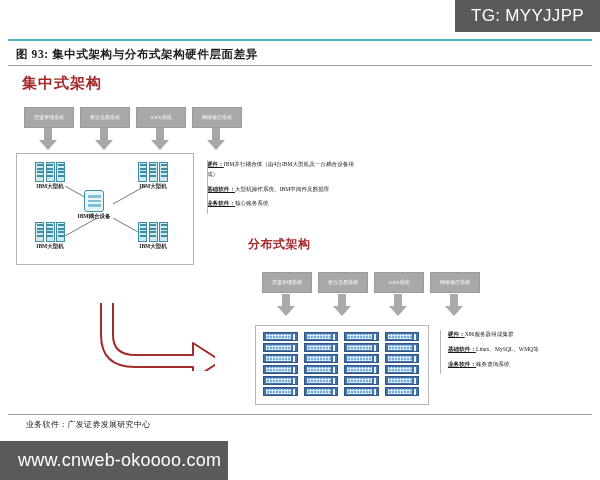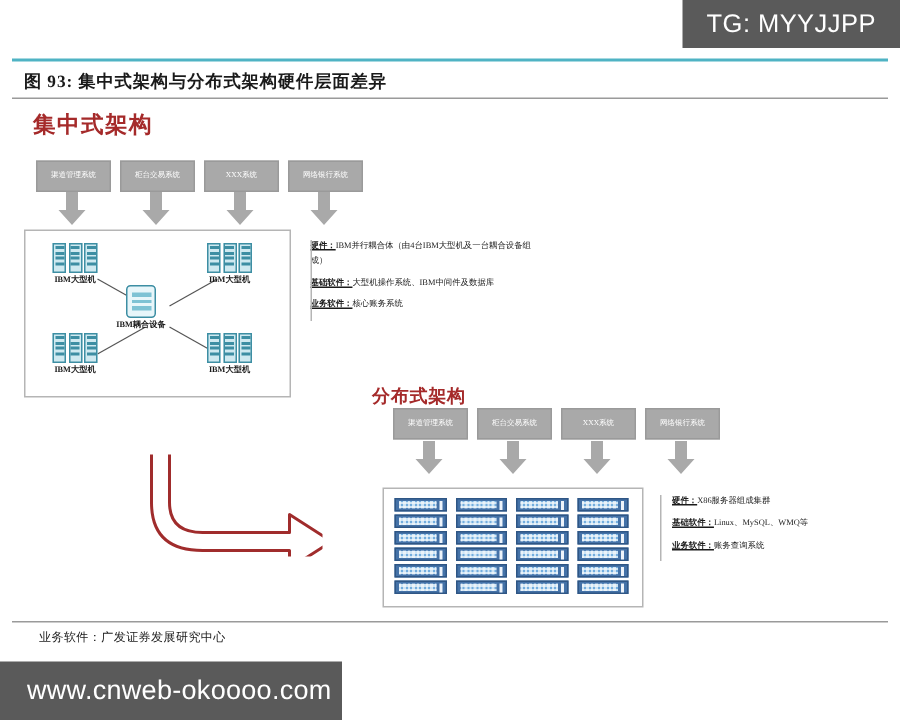--- a/index.html
+++ b/index.html
@@ -26,21 +26,21 @@
     display:flex;align-items:center;white-space:nowrap;
   }
   #fig-underline{
     position:absolute;left:8px;top:65px;width:584px;height:1px;background:#9a9a9a;
   }
   
   .sect-head{
     position:absolute;color:#a52a2a;font-weight:bold;white-space:nowrap;
   }
   #head-central{left:22px;top:74px;font-size:15px;letter-spacing:1px;}
-  #head-dist{left:248px;top:256px;font-size:12px;letter-spacing:.5px;}
+  #head-dist{left:248px;top:236px;font-size:12px;letter-spacing:.5px;}
   
   .sysbox{
     position:absolute;background:#a9a9a9;border:1px solid #9a9a9a;
     color:#ffffff;display:flex;align-items:center;justify-content:center;
     text-align:center;line-height:1.05;overflow:hidden;
   }
   .sysbox.c{width:48px;height:19px;font-size:5px;top:107px;}
   .sysbox.d{width:48px;height:19px;font-size:5px;top:272px;}
   
   .uparrow{position:absolute;width:22px;height:22px;}

